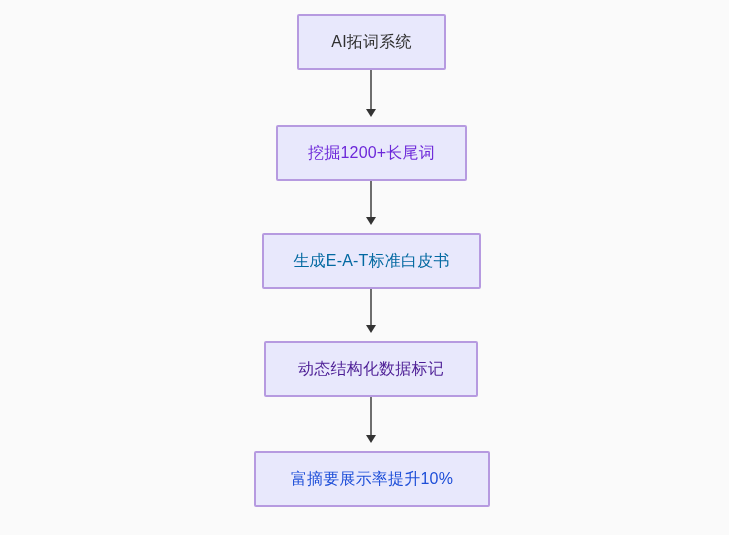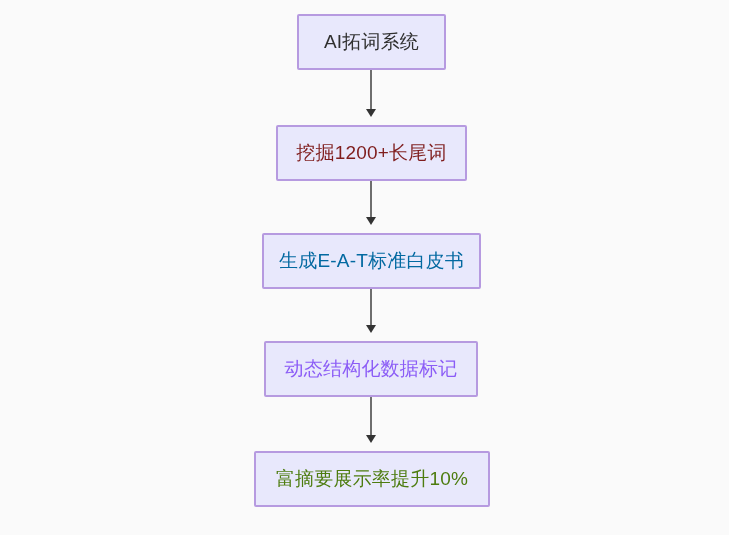--- a/index.html
+++ b/index.html
@@ -21,21 +21,21 @@
   .node {
     position: absolute;
     box-sizing: border-box;
     background: #e8e8fc;
     border: 2px solid #b69ae0;
     border-radius: 2px;
     display: flex;
     align-items: center;
     justify-content: center;
     color: #303030;
-    font-size: 19px;
+    font-size: 16px;
     line-height: 1.2;
     letter-spacing: 0.2px;
     white-space: nowrap;
   }
   .node-label {
     display: block;
   }
   .edge {
     position: absolute;
     width: 0;
@@ -66,44 +66,44 @@
 
   <div class="node" id="node-1" style="left: 297px; top: 14px; width: 149px; height: 56px; background: rgb(232, 232, 252); border-color: rgb(182, 154, 224); color: rgb(48, 48, 48);">
     <span class="node-label">AI拓词系统</span>
   </div>
 
   <div class="edge" id="edge-1" style="left: 371px; top: 70px; height: 47px;">
     <div class="edge-line" style="height: 40px; background: rgb(110, 110, 110);"></div>
     <div class="edge-arrow" style="top: 39px; border-top-color: rgb(51, 51, 51);"></div>
   </div>
 
-  <div class="node" id="node-2" style="left: 276px; top: 125px; width: 191px; height: 56px; background: rgb(232, 232, 252); border-color: rgb(182, 154, 224); color: #7f1d1d;">
+  <div class="node" id="node-2" style="left: 276px; top: 125px; width: 191px; height: 56px; background: rgb(232, 232, 252); border-color: rgb(182, 154, 224); color: #6d28d9;">
     <span class="node-label">挖掘1200+长尾词</span>
   </div>
 
   <div class="edge" id="edge-2" style="left: 371px; top: 181px; height: 44px;">
     <div class="edge-line" style="height: 37px; background: rgb(110, 110, 110);"></div>
     <div class="edge-arrow" style="top: 36px; border-top-color: rgb(51, 51, 51);"></div>
   </div>
 
   <div class="node" id="node-3" style="left: 262px; top: 233px; width: 219px; height: 56px; background: rgb(232, 232, 252); border-color: rgb(182, 154, 224); color: #0369a1;">
     <span class="node-label">生成E-A-T标准白皮书</span>
   </div>
 
   <div class="edge" id="edge-3" style="left: 371px; top: 289px; height: 44px;">
     <div class="edge-line" style="height: 37px; background: rgb(110, 110, 110);"></div>
     <div class="edge-arrow" style="top: 36px; border-top-color: rgb(51, 51, 51);"></div>
   </div>
 
-  <div class="node" id="node-4" style="left: 264px; top: 341px; width: 214px; height: 56px; background: rgb(232, 232, 252); border-color: rgb(182, 154, 224); color: #8b5cf6;">
+  <div class="node" id="node-4" style="left: 264px; top: 341px; width: 214px; height: 56px; background: rgb(232, 232, 252); border-color: rgb(182, 154, 224); color: #4c1d95;">
     <span class="node-label">动态结构化数据标记</span>
   </div>
 
   <div class="edge" id="edge-4" style="left: 371px; top: 397px; height: 46px;">
     <div class="edge-line" style="height: 39px; background: rgb(110, 110, 110);"></div>
     <div class="edge-arrow" style="top: 38px; border-top-color: rgb(51, 51, 51);"></div>
   </div>
 
-  <div class="node" id="node-5" style="left: 254px; top: 451px; width: 236px; height: 56px; background: rgb(232, 232, 252); border-color: rgb(182, 154, 224); color: #4d7c0f;">
+  <div class="node" id="node-5" style="left: 254px; top: 451px; width: 236px; height: 56px; background: rgb(232, 232, 252); border-color: rgb(182, 154, 224); color: #1d4ed8;">
     <span class="node-label">富摘要展示率提升10%</span>
   </div>
 
 </div>
 
 </body></html>

